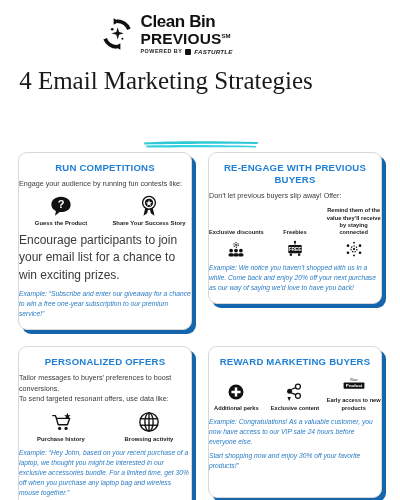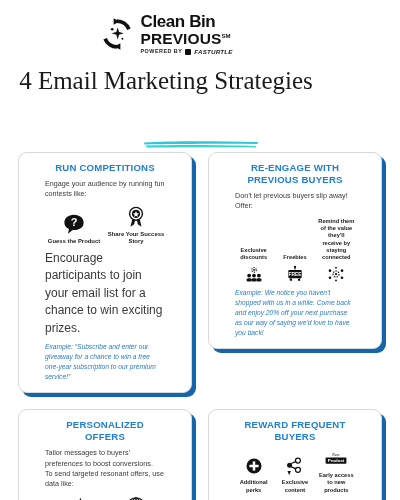--- a/index.html
+++ b/index.html
@@ -38,21 +38,21 @@
   .grid{
     position:absolute;left:18px;top:152px;width:364px;
     display:grid;grid-template-columns:174px 174px;gap:16px;
   }
   .card-wrap{position:relative;}
   .card{
     position:relative;
     background:#fff;
     border:1px solid #d8d8d8;
     border-radius:9px;
-    padding:9px 26px 10px;
+    padding:9px 0 10px;
     box-sizing:border-box;
     box-shadow:4px 4px 0 0 #1565ad;
     min-height:150px;
   }
   .card.tall{min-height:152px;}
   .card-title{
     color:#1f7fd4;font-size:9.6px;font-weight:bold;text-align:center;
     letter-spacing:.2px;line-height:1.25;margin-bottom:5px;
   }
   .card-intro{font-size:7.2px;line-height:1.45;color:#3a3a3a;margin-bottom:3px;}
@@ -215,21 +215,21 @@
             <div class="icon-label">Browsing activity</div>
           </div>
         </div>
 
         <div class="example">Example: “Hey John, based on your recent purchase of a laptop, we thought you might be interested in our exclusive accessories bundle. For a limited time, get 30% off when you purchase any laptop bag and wireless mouse together.”</div>
       </div>
     </div>
 
     <div class="card-wrap">
       <div class="card tall">
-        <div class="card-title">REWARD FREQUENT BUYERS</div>
+        <div class="card-title">REWARD MARKETING BUYERS</div>
 
         <div class="icon-row icon-row-3">
           <div class="icon-cell">
             <svg class="icon-glyph" width="20" height="20" viewBox="0 0 48 48">
               <circle cx="24" cy="24" r="18" fill="#111"></circle>
               <rect x="21" y="13" width="6" height="22" fill="#fff"></rect>
               <rect x="13" y="21" width="22" height="6" fill="#fff"></rect>
             </svg>
             <div class="icon-label">Additional perks</div>
           </div>

